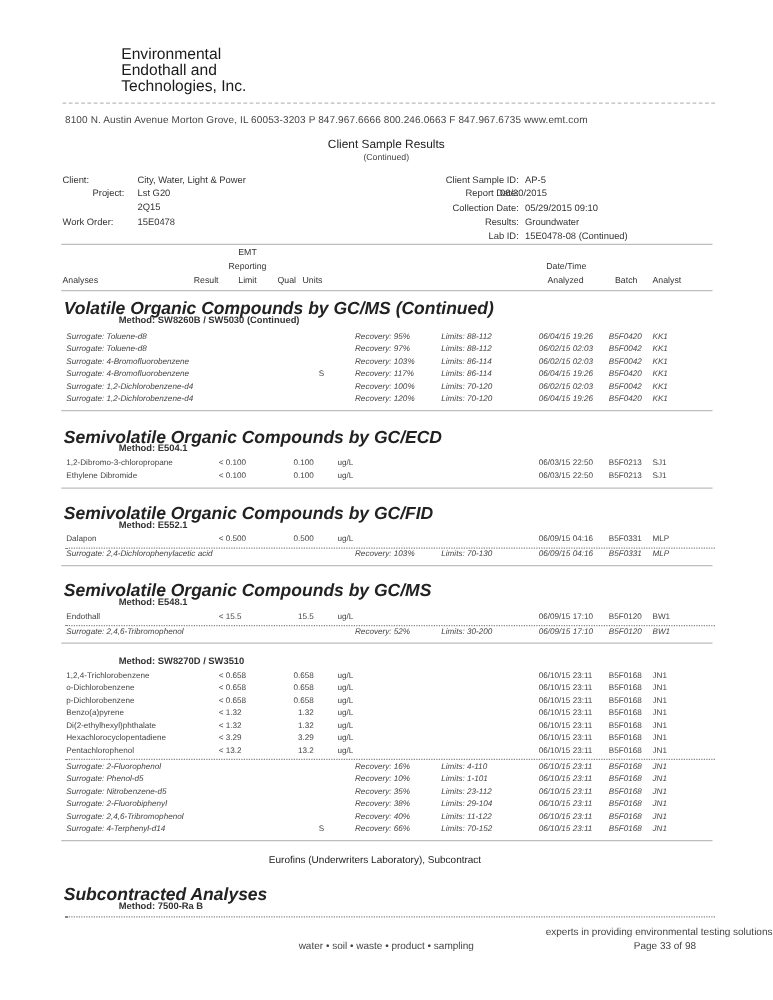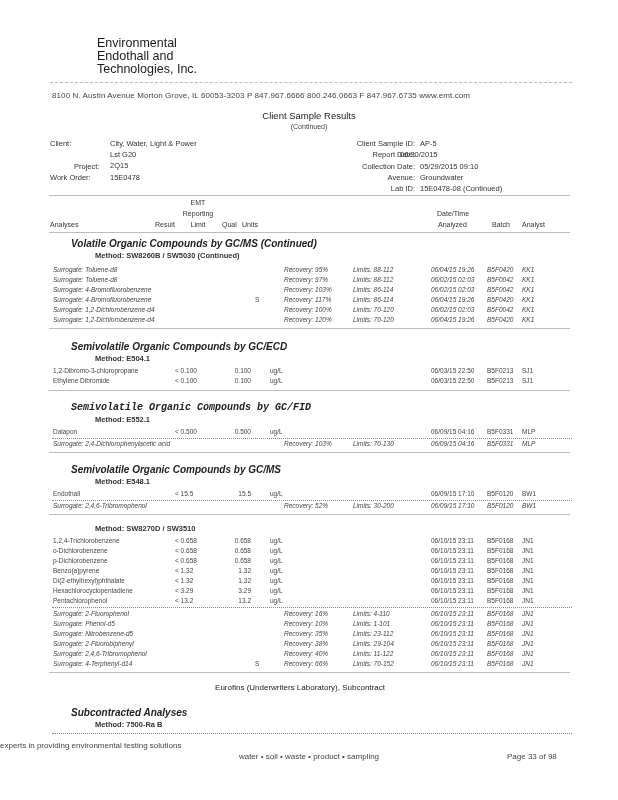--- a/index.html
+++ b/index.html
@@ -9,62 +9,62 @@
   .logo { left: 97px; top: 37px; font-size: 12.5px; line-height: 13px; color: #1a1a1a; }
   .addr { left: 52px; top: 91px; font-size: 8px; color: #444; letter-spacing: 0.1px; }
   .addr-dash { left: 50px; top: 82px; width: 522px; border-top: 1px dashed #bbb; }
   .title { left: 0; width: 618px; text-align: center; top: 110px; font-size: 9.5px; color: #222; }
   .subtitle { left: 0; width: 618px; text-align: center; top: 123px; font-size: 7px; color: #444; }
   .info { font-size: 7.5px; color: #333; }
   .lbl-r { text-align: right; width: 120px; }
   .hline { position: absolute; left: 49px; width: 521px; border-top: 1px solid #bdbdbd; }
   .dots { position: absolute; left: 52px; width: 520px; border-top: 1px dotted #888; }
   .hdr { font-size: 7px; color: #333; }
-  .sec { left: 51px; font-size: 10px; font-style: italic; font-weight: bold; color: #222; margin-left: 20px; }
+  .sec { left: 51px; font-size: 14px; font-style: italic; font-weight: bold; color: #222; }
   .method { left: 95px; font-size: 7.5px; color: #333; font-weight: bold; }
   .row { position: absolute; left: 53px; width: 520px; height: 10px; font-size: 6.5px; color: #444; }
   .row span { position: absolute; white-space: nowrap; top: 0; }
   .row.sur span { font-style: italic; }
   .c-an { left: 0; } .c-res { left: 122px; } .c-lim { left: 172px; width: 26px; text-align: right; }
   .c-q { left: 202px; } .c-u { left: 217px; } .c-rec { left: 231px; } .c-lm { left: 300px; }
   .c-dt { left: 378px; } .c-b { left: 434px; } .c-a { left: 469px; }
-  .footer1 { left: 0; width: 618px; text-align: left; top: 741px; font-size: 8px; color: #444; }
+  .footer1 { left: 0; width: 618px; text-align: right; top: 741px; font-size: 8px; color: #444; }
   .footer2 { left: 0; width: 618px; text-align: center; top: 752px; font-size: 8px; color: #444; }
   .page { left: 507px; top: 752px; font-size: 8px; color: #444; }
   .subc { left: 0; width: 600px; text-align: center; top: 683px; font-size: 8px; color: #222; }
 </style>
 </head>
 <body>
 
 <div class="abs logo">
   <div>Environmental</div>
   <div>Endothall and</div>
   <div>Technologies, Inc.</div>
 </div>
 <div class="abs addr-dash"></div>
 <div class="abs addr">8100 N. Austin Avenue   Morton Grove, IL 60053-3203   P 847.967.6666   800.246.0663   F 847.967.6735   www.emt.com</div>
 
 <div class="abs title">Client Sample Results</div>
 <div class="abs subtitle">(Continued)</div>
 
 <div class="abs info" style="left:50px;top:139px;">Client:</div>
 <div class="abs info" style="left:110px;top:139px;">City, Water, Light &amp; Power</div>
-<div class="abs info" style="left:50px;top:162px;padding-left:24px;">Project:</div>
+<div class="abs info" style="left:50px;top:150px;padding-left:24px;">Project:</div>
 <div class="abs info" style="left:110px;top:150px;">Lst G20</div>
 <div class="abs info" style="left:110px;top:161px;">2Q15</div>
 <div class="abs info" style="left:50px;top:173px;">Work Order:</div>
 <div class="abs info" style="left:110px;top:173px;">15E0478</div>
 
 <div class="abs info lbl-r" style="left:295px;top:139px;">Client Sample ID:</div>
 <div class="abs info" style="left:420px;top:139px;">AP-5</div>
 <div class="abs info lbl-r" style="left:295px;top:150px;">Report Date:</div>
 <div class="abs info" style="left:400px;top:150px;">06/30/2015</div>
 <div class="abs info lbl-r" style="left:295px;top:162px;">Collection Date:</div>
 <div class="abs info" style="left:420px;top:162px;">05/29/2015  09:10</div>
-<div class="abs info lbl-r" style="left:295px;top:173px;">Avenue:</div>
+<div class="abs info lbl-r" style="left:295px;top:173px;">Results:</div>
 <div class="abs info" style="left:420px;top:173px;">Groundwater</div>
 <div class="abs info lbl-r" style="left:295px;top:184px;">Lab ID:</div>
 <div class="abs info" style="left:420px;top:184px;">15E0478-08 (Continued)</div>
 
 <div class="hline" style="top:195px;"></div>
 
 <div class="abs hdr" style="left:183px;top:199px;width:30px;text-align:center;">EMT</div>
 <div class="abs hdr" style="left:178px;top:210px;width:40px;text-align:center;">Reporting</div>
 <div class="abs hdr" style="left:183px;top:221px;width:30px;text-align:center;">Limit</div>
 <div class="abs hdr" style="left:50px;top:221px;">Analyses</div>
@@ -152,21 +152,21 @@
   <span class="c-an">Ethylene Dibromide</span>
     <span class="c-res">&lt; 0.100</span>
   <span class="c-lim">0.100</span>
     <span class="c-u">ug/L</span>
   <span class="c-dt">06/03/15 22:50</span>
     <span class="c-b">B5F0213</span>
     <span class="c-a">SJ1</span>
 </div>
 <div class="hline" style="top:390px;"></div>
 
-<div class="abs sec" style="top:402px;font-family:Liberation Mono, monospace;">Semivolatile Organic Compounds by GC/FID</div>
+<div class="abs sec" style="top:402px;">Semivolatile Organic Compounds by GC/FID</div>
 <div class="abs method" style="top:415px;">Method:  E552.1</div>
 <div class="row" style="top:428px;">
   <span class="c-an">Dalapon</span>
     <span class="c-res">&lt; 0.500</span>
   <span class="c-lim">0.500</span>
     <span class="c-u">ug/L</span>
   <span class="c-dt">06/09/15 04:16</span>
     <span class="c-b">B5F0331</span>
     <span class="c-a">MLP</span>
 </div>

